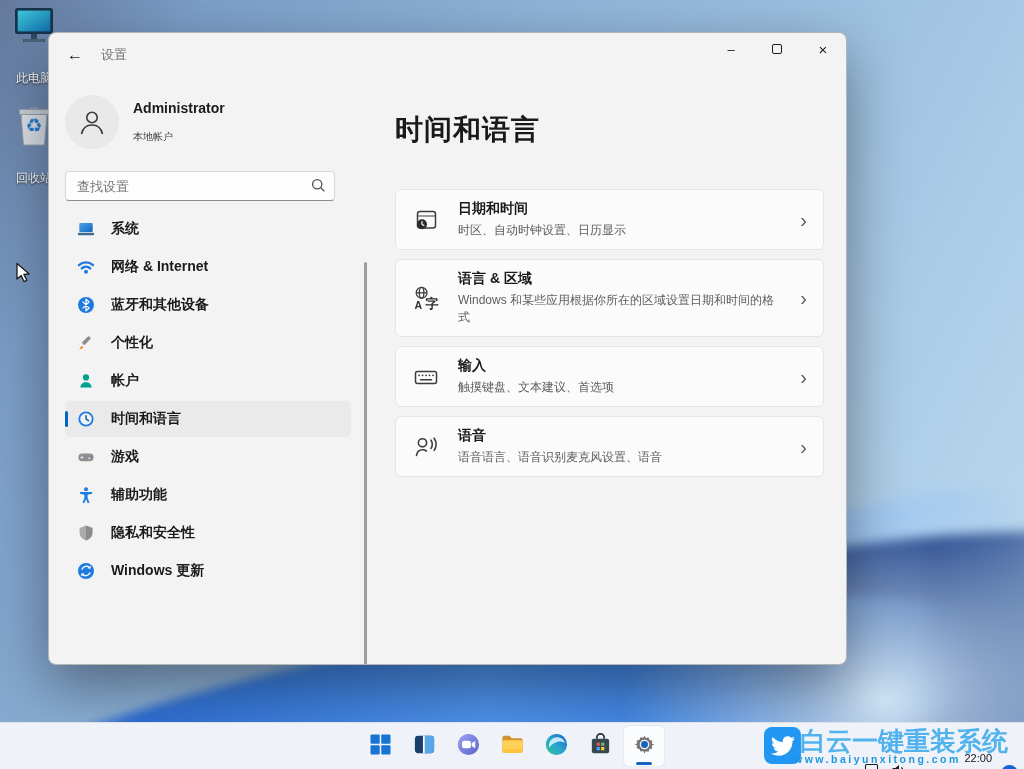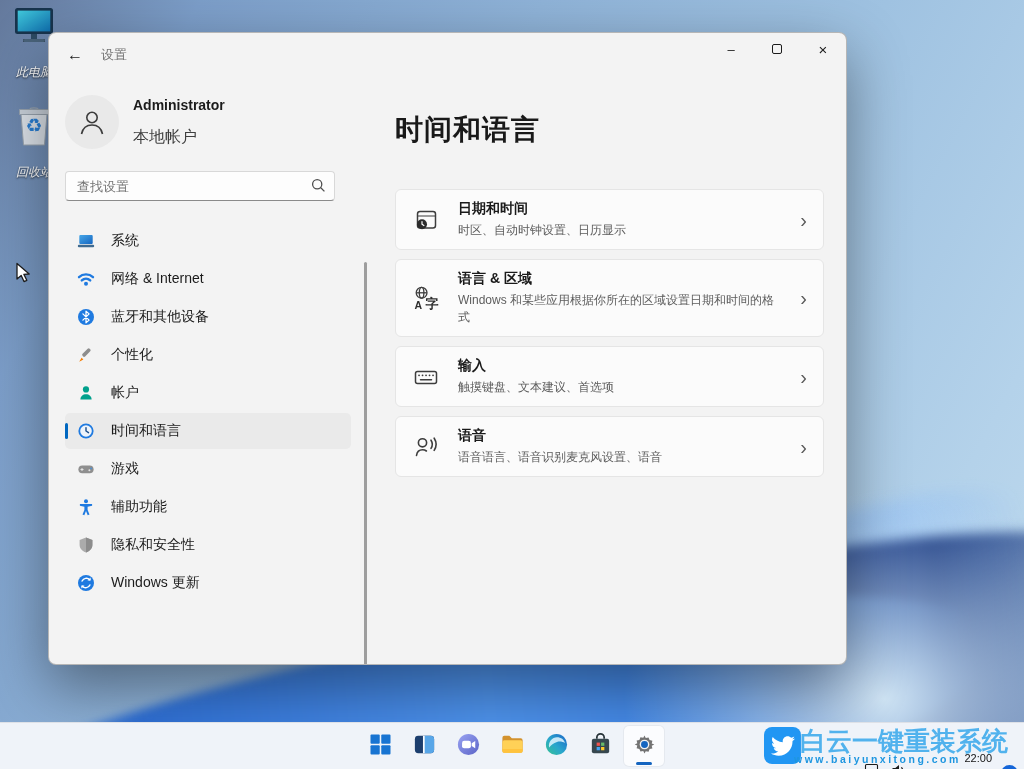--- a/index.html
+++ b/index.html
@@ -18,22 +18,22 @@
     background:linear-gradient(95deg,rgba(47,111,212,0) 2%,#2f6fd4 25%,#4e93ec 55%,#3b7fe0 78%,rgba(47,111,212,0) 97%);
     filter:blur(5px); }
   .rb-mid { left:430px; top:545px; width:640px; height:150px; transform:rotate(-20deg);
     background:linear-gradient(95deg,rgba(111,166,240,0) 5%,#6fa6f0 40%,#8cbcf6 65%,rgba(111,166,240,0) 95%);
     filter:blur(8px); opacity:.85; }
   .rb-corner { right:-120px; bottom:-140px; width:520px; height:420px;
     background:radial-gradient(closest-side,#cfe4f4 0%,rgba(207,228,244,0) 100%); }
 
   
   .desk-icon { position:absolute; width:64px; text-align:center; z-index:1; }
-  .desk-icon .dlabel { display:block; margin-top:12px; font-size:12px; color:#fff;
-    text-shadow:0 1px 2px rgba(0,0,0,.8); white-space:nowrap;font-style:italic; }
+  .desk-icon .dlabel { display:block; margin-top:18px; font-size:12px; color:#fff;
+    text-shadow:0 1px 2px rgba(0,0,0,.8); white-space:nowrap; }
   .bin-wrap { position:relative; display:inline-block; }
   .bin-glyph { position:absolute; left:50%; top:46%; transform:translate(-50%,-50%);
     font-size:19px; color:#2a7fd4; font-family:"DejaVu Sans",sans-serif; }
 
   
   .cursor { position:absolute; left:14px; top:262px; z-index:30; }
 
   
   .win { position:absolute; left:48px; top:32px; width:799px; height:633px; z-index:5;
     background:#f3f3f3; border:1px solid rgba(0,0,0,.25); border-radius:8px; overflow:hidden;
@@ -48,27 +48,27 @@
   .wc-glyph { font-size:13px; line-height:1; }
 
   .win-body { display:flex; height:589px; }
 
   
   .sidebar { position:relative; width:322px; flex:0 0 322px; padding:12px 0 0 16px; }
   .account { display:flex; align-items:center; gap:14px; margin:6px 0 22px 0; }
   .avatar { width:54px; height:54px; border-radius:50%; background:#e9e9e9;
     display:flex; align-items:center; justify-content:center; }
   .acc-name { font-size:14px; font-weight:bold; color:#1b1b1b; }
-  .acc-type { font-size:16px; color:#3f3f3f; margin-top:14px; }
-  .searchbox { position:relative; width:270px; height:30px; margin-bottom:22px; }
+  .acc-type { font-size:10px; color:#3f3f3f; margin-top:14px; }
+  .searchbox { position:relative; width:270px; height:30px; margin-bottom:10px; }
   .searchbox input { width:100%; height:100%; border:1px solid #d8d8d8; border-bottom:1px solid #8a8a8a;
     border-radius:4px; background:#fdfdfd; padding:0 30px 0 11px; font-size:13px; color:#2c2c2c;
     font-family:inherit; outline:none; }
   .search-ico { position:absolute; right:9px; top:7px; }
-  .nav { width:286px; }
+  .nav { width:286px;font-weight:bold; }
   .nav-item { position:relative; display:flex; align-items:center; gap:16px; height:36px;
     margin:2px 0; padding-left:12px; border-radius:5px; }
   .nav-item.active { background:#eaeaea; }
   .nav-item.active::before { content:""; position:absolute; left:0; top:10px; width:3px; height:16px;
     border-radius:2px; background:#0067c0; }
   .nav-icon { width:18px; height:18px; display:flex; }
   .nav-label { font-size:14px; color:#1b1b1b; white-space:nowrap; }
   .side-scrollbar { position:absolute; right:4px; top:185px; width:3px; height:420px;
     border-radius:2px; background:#9d9d9d; }
 

